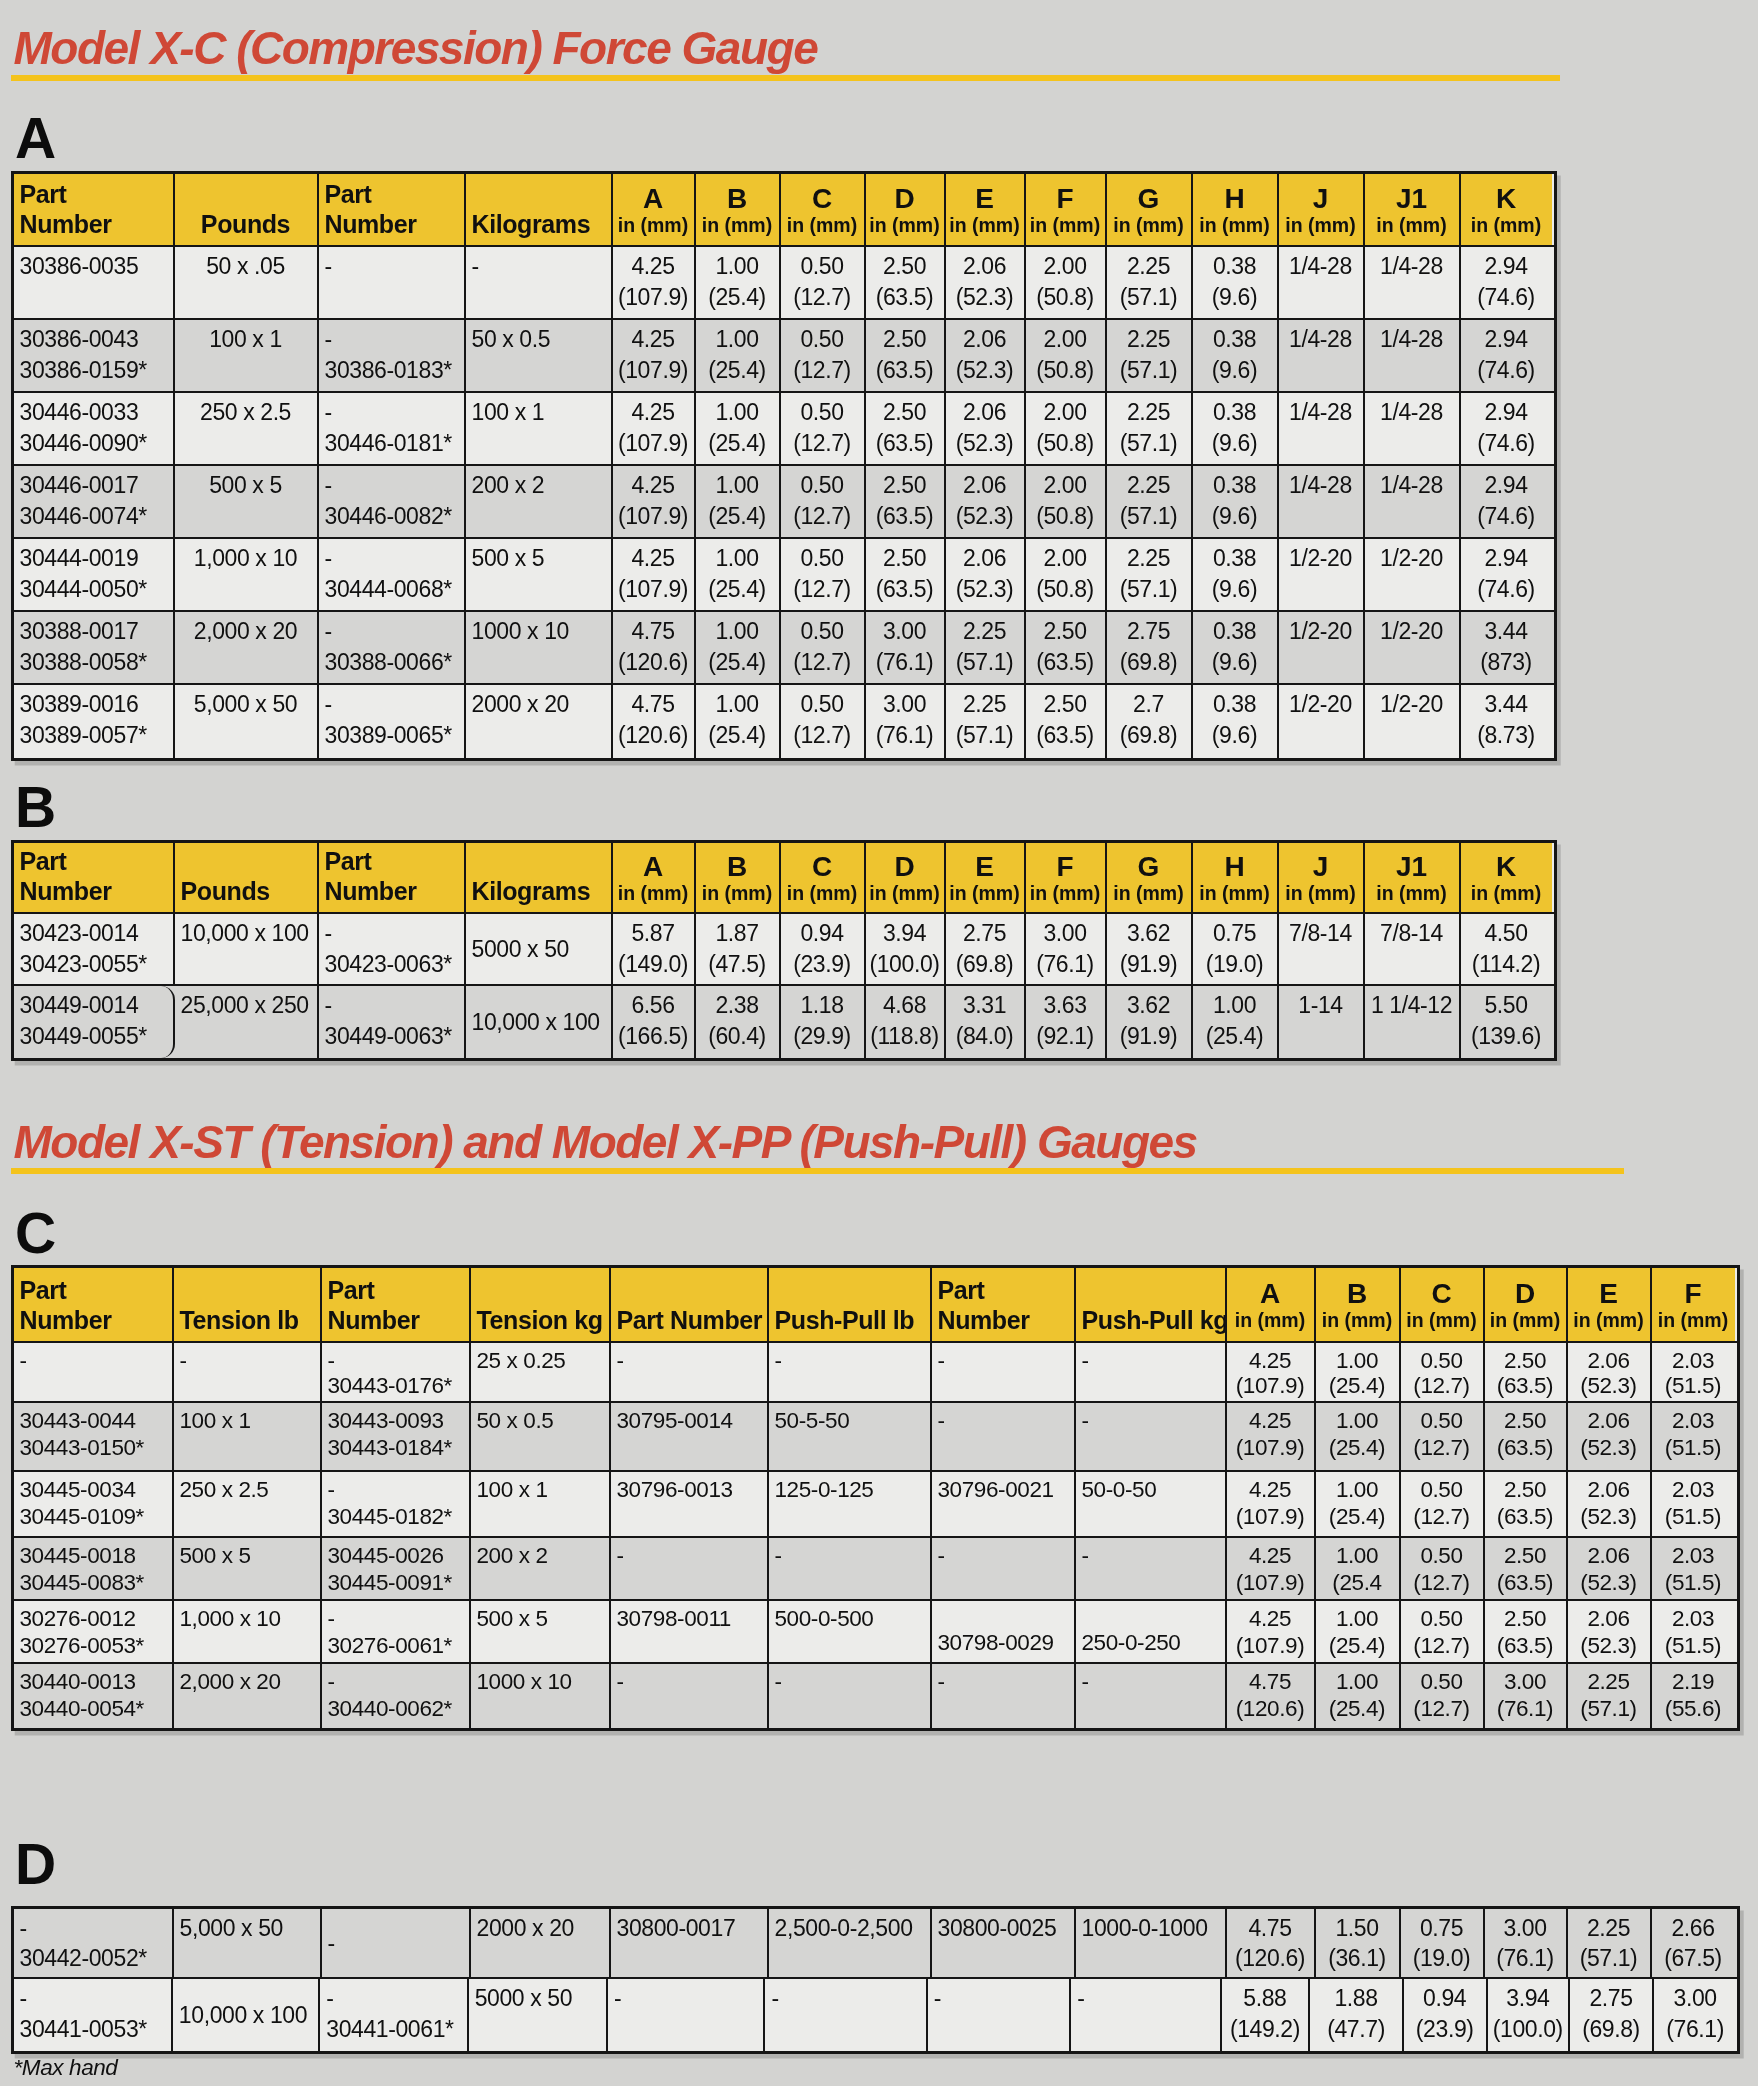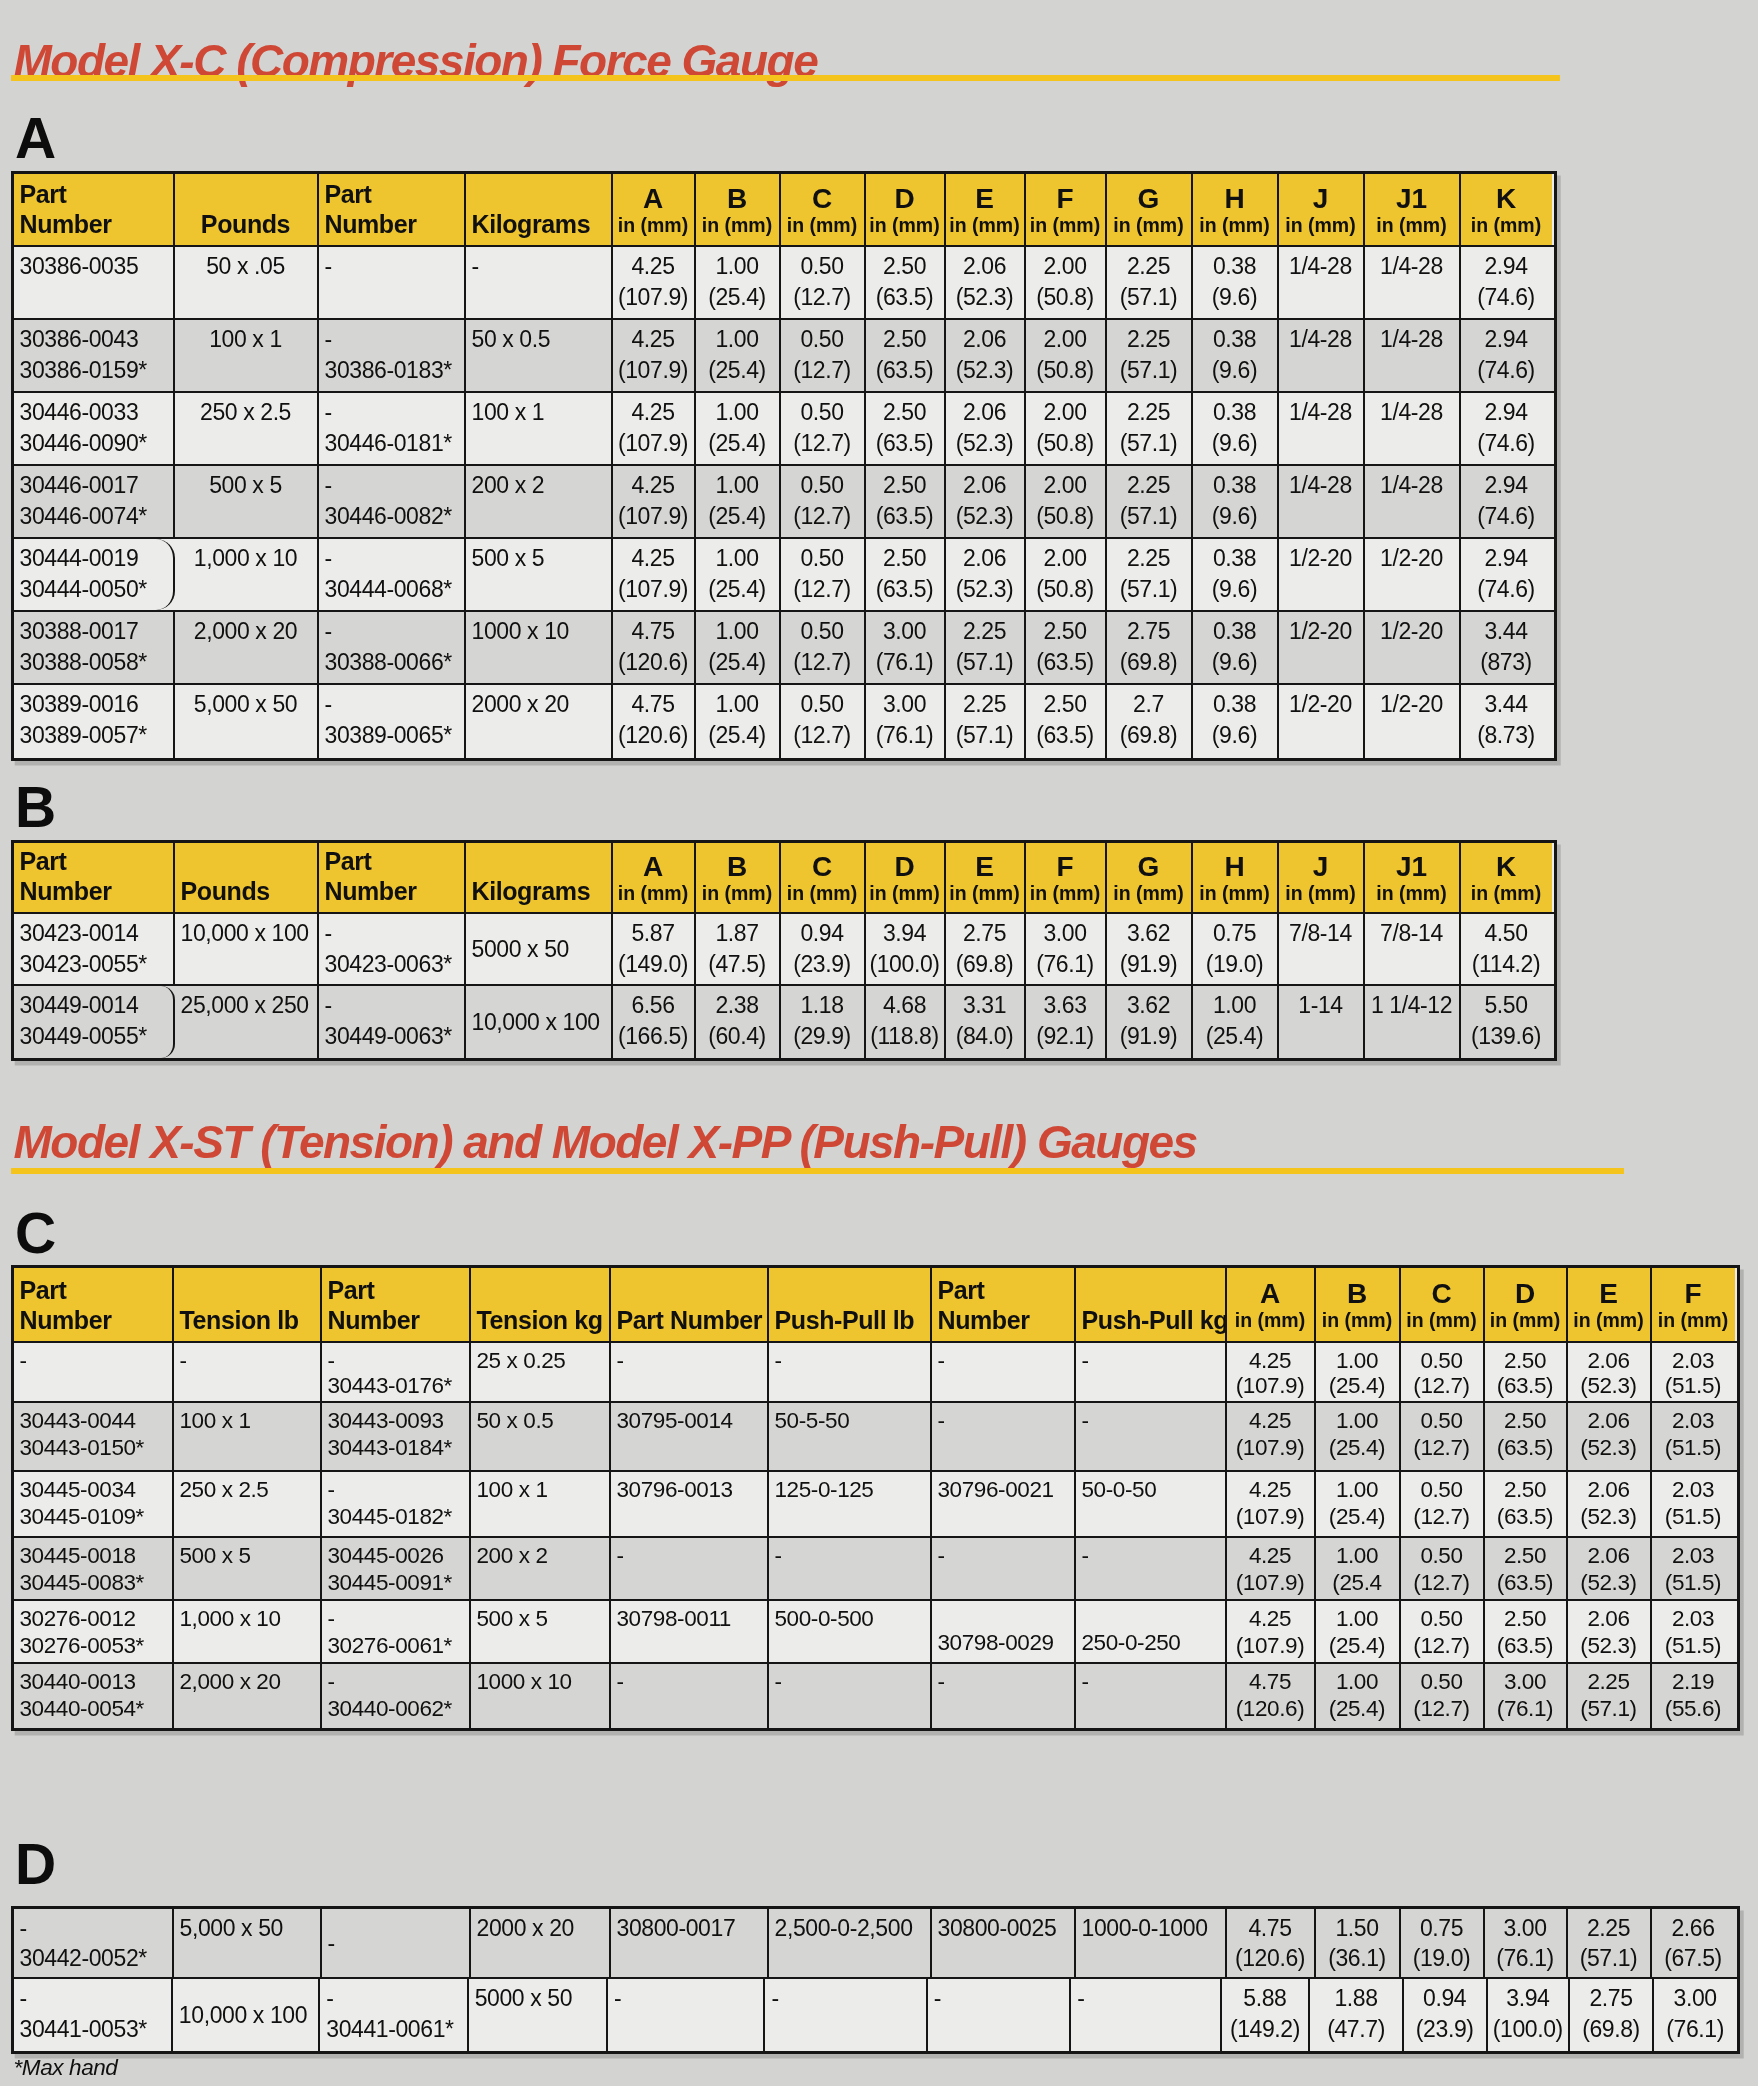--- a/index.html
+++ b/index.html
@@ -40,21 +40,21 @@
   .hd.dim{justify-content:center;align-items:center;text-align:center;padding:1.5px;}
   .ln{font-size:var(--fs);line-height:var(--lh);letter-spacing:-0.4px;white-space:nowrap;min-height:calc(var(--lh) - 3px);}
   .hln{font-size:25px;line-height:30px;font-weight:bold;letter-spacing:-0.4px;white-space:nowrap;}
   .hletter{font-size:28px;line-height:31.5px;font-weight:bold;}
   .hsub{font-size:19.5px;line-height:22.5px;font-weight:bold;white-space:nowrap;}
   .footnote{position:absolute;font-style:italic;font-size:22.5px;letter-spacing:-0.4px;}
 </style>
 </head>
 <body>
 
-<div class="title" style="left:13.5px;top:34px;">Model X-C (Compression) Force Gauge</div>
+<div class="title" style="left:13.5px;top:21px;">Model X-C (Compression) Force Gauge</div>
 <div class="rule" style="left:10.5px;top:75px;width:1549px;"></div>
 <div class="seclabel" style="left:15px;top:112px;">A</div>
 <div class="tbl" style="left: 10.5px; top: 171px; width: 1540px;">
     <div class="row hrow" style="height: 73px;">
       <div class="cell hd" style="width: 161px;">
         <div class="hln">Part</div>
         <div class="hln">Number</div>
       </div>
       <div class="cell hd hac" style="width: 144px;">
         <div class="hln">Pounds</div>
@@ -335,21 +335,21 @@
       </div>
       <div class="cell ac" style="width: 96px;">
         <div class="ln">1/4-28</div>
       </div>
       <div class="cell ac" style="width: 91px;">
         <div class="ln">2.94</div>
         <div class="ln">(74.6)</div>
       </div>
     </div>
     <div class="row l" style="height: 73px;">
-      <div class="cell" style="width: 161px; border-radius: 19px;">
+      <div class="cell" style="width: 161px;">
         <div class="ln">30444-0019</div>
         <div class="ln">30444-0050*</div>
       </div>
       <div class="cell ac" style="width: 144px;">
         <div class="ln">1,000 x 10</div>
       </div>
       <div class="cell" style="width: 147px;">
         <div class="ln">-</div>
         <div class="ln">30444-0068*</div>
       </div>

